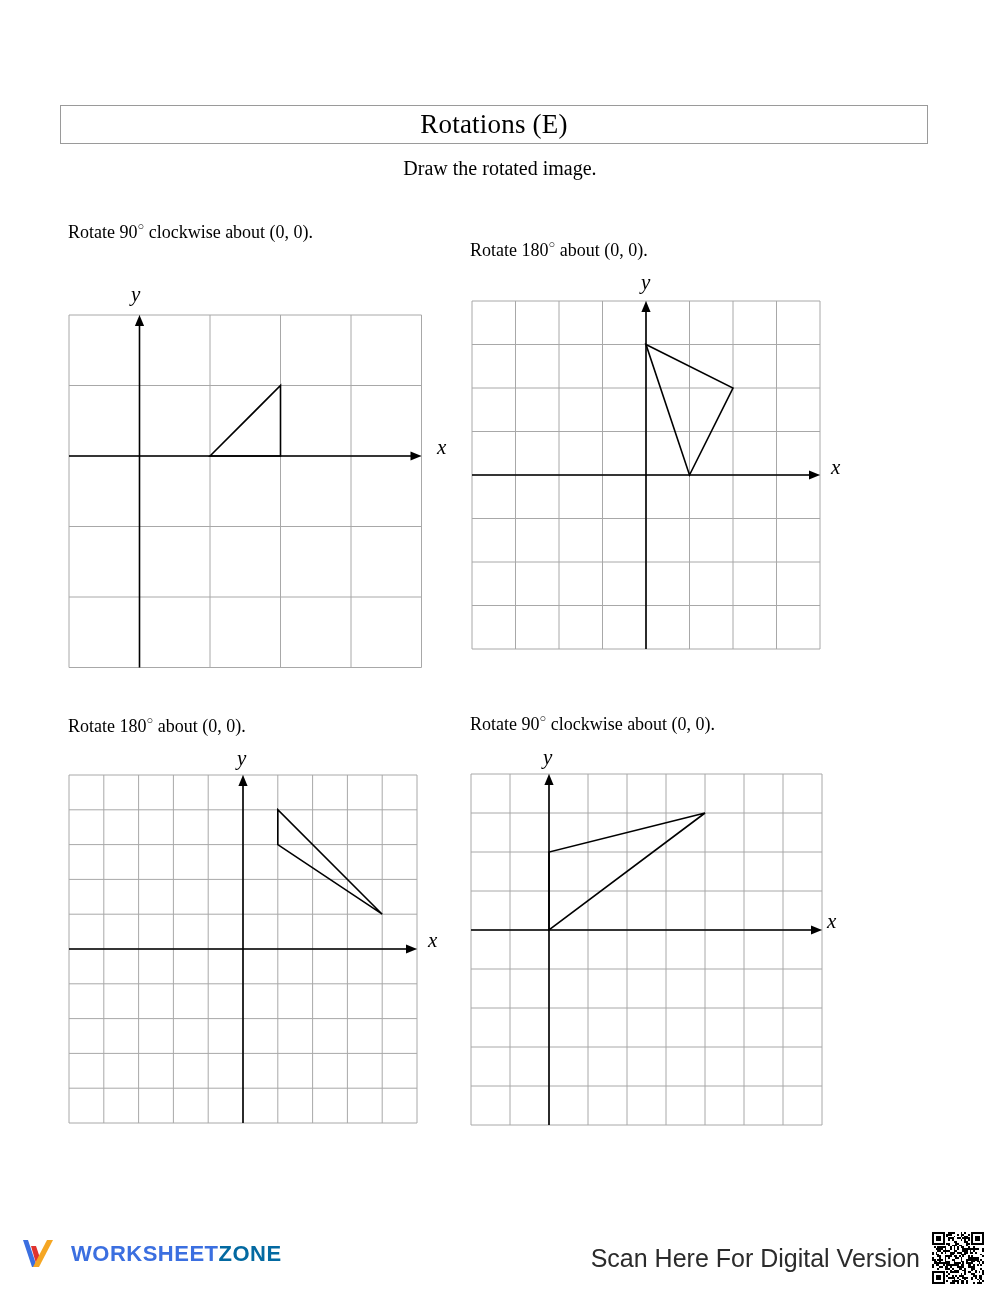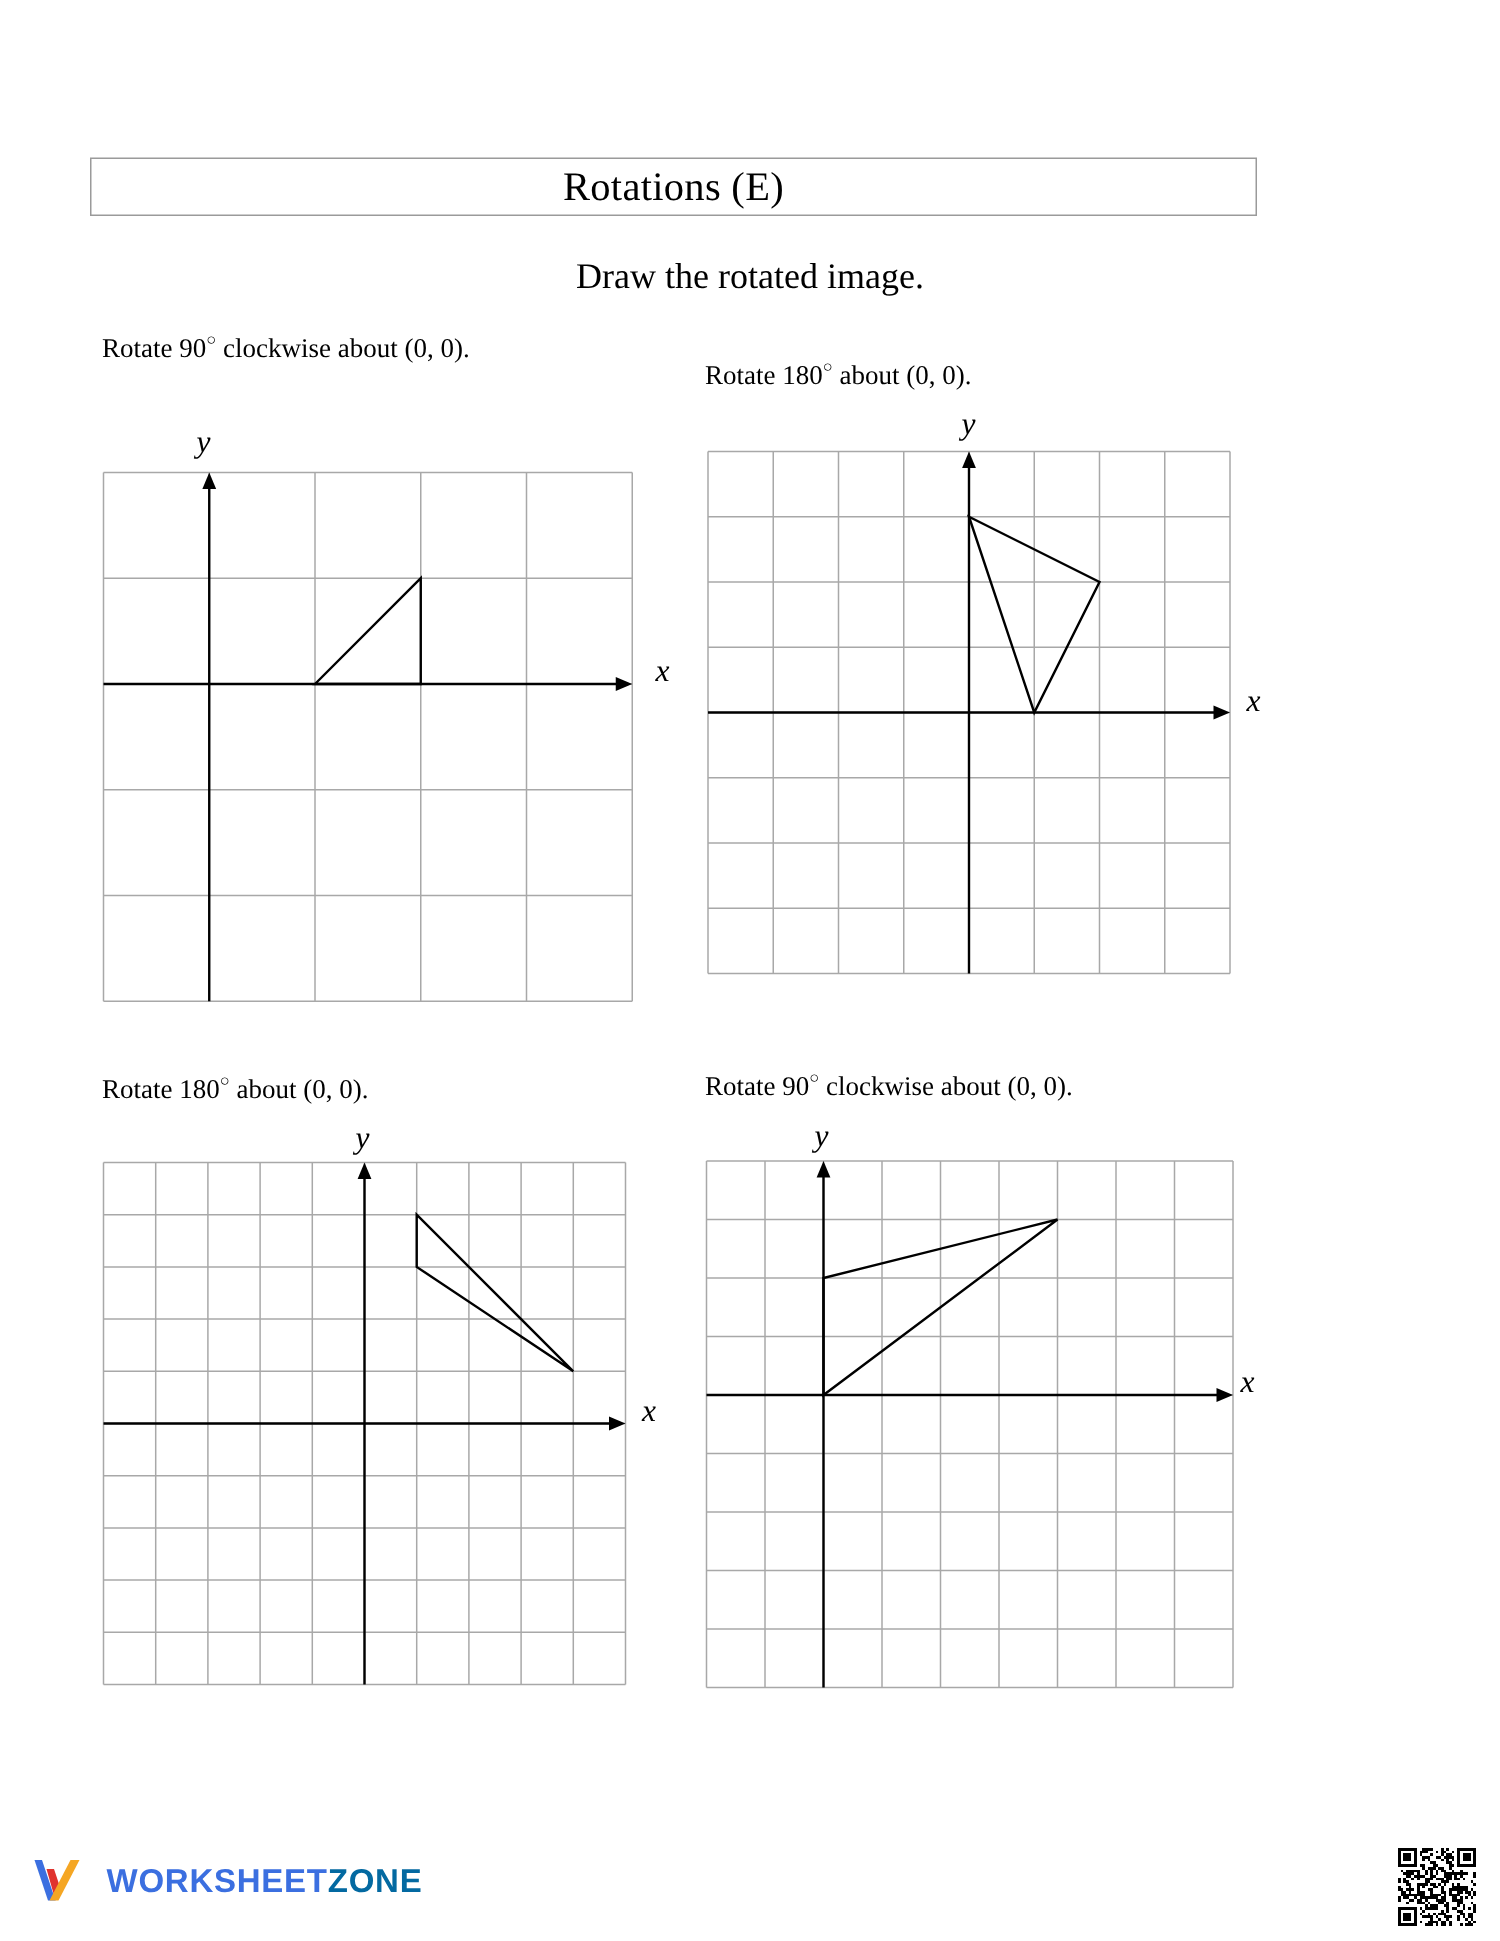--- a/index.html
+++ b/index.html
@@ -14,42 +14,41 @@
     font-family: "Liberation Serif", serif;
     color: #000000;
     overflow: hidden;
   }
 
   
   .title-box {
     position: absolute;
     left: 60px;
     top: 105px;
-    width: 778px;
+    width: 868px;
     height: 39px;
     border: 1px solid #9a9a9a;
     box-sizing: border-box;
     display: flex;
     align-items: center;
     justify-content: center;
   }
   .title-text {
     font-size: 27px;
     font-family: "Liberation Serif", serif;
     letter-spacing: 0.2px;
   }
   .subtitle {
     position: absolute;
     left: 0;
     top: 157px;
     width: 1000px;
     text-align: center;
-    font-size: 24px;
-    font-family: "Liberation Serif", serif;
-    margin-top: 15px;
+    font-size: 20px;
+    font-family: "Liberation Serif", serif;
   }
 
   
   .problem {
     position: absolute;
   }
   .prompt {
     position: absolute;
     font-size: 18px;
     white-space: nowrap;
@@ -278,20 +277,21 @@
   <div class="logo-block">
     <svg class="logo-mark" viewBox="0 0 42 36">
       <path d="M3 4 L12 31 L17 31 L8 4 Z" fill="#3b6fe0"></path>
       <path d="M11 10 L17 31 L21 25 L16 10 Z" fill="#e0332e"></path>
       <path d="M13 31 L27 4 L33 4 L19 31 Z" fill="#f5a623"></path>
     </svg>
     <div class="logo-text"><span class="w1">WORKSHEET</span><span class="w2">ZONE</span></div>
   </div>
 
   <div class="scan-block">
+    <div class="scan-text">Scan Here For Digital Version</div>
     <svg class="qr" viewBox="0 0 29 29" shape-rendering="crispEdges">
       <rect width="29" height="29" fill="#ffffff"></rect>
       <g id="qr-cells" fill="#000000">
           <path d="M0 0h1v1h-1zM1 0h1v1h-1zM2 0h1v1h-1zM3 0h1v1h-1zM4 0h1v1h-1zM5 0h1v1h-1zM6 0h1v1h-1zM9 0h1v1h-1zM10 0h1v1h-1zM11 0h1v1h-1zM12 0h1v1h-1zM16 0h1v1h-1zM18 0h1v1h-1zM22 0h1v1h-1zM23 0h1v1h-1zM24 0h1v1h-1zM25 0h1v1h-1zM26 0h1v1h-1zM27 0h1v1h-1zM28 0h1v1h-1zM0 1h1v1h-1zM6 1h1v1h-1zM8 1h1v1h-1zM9 1h1v1h-1zM10 1h1v1h-1zM14 1h1v1h-1zM16 1h1v1h-1zM17 1h1v1h-1zM20 1h1v1h-1zM22 1h1v1h-1zM28 1h1v1h-1zM0 2h1v1h-1zM2 2h1v1h-1zM3 2h1v1h-1zM4 2h1v1h-1zM6 2h1v1h-1zM8 2h1v1h-1zM12 2h1v1h-1zM16 2h1v1h-1zM18 2h1v1h-1zM19 2h1v1h-1zM22 2h1v1h-1zM24 2h1v1h-1zM25 2h1v1h-1zM26 2h1v1h-1zM28 2h1v1h-1zM0 3h1v1h-1zM2 3h1v1h-1zM3 3h1v1h-1zM4 3h1v1h-1zM6 3h1v1h-1zM9 3h1v1h-1zM10 3h1v1h-1zM11 3h1v1h-1zM14 3h1v1h-1zM15 3h1v1h-1zM17 3h1v1h-1zM18 3h1v1h-1zM19 3h1v1h-1zM20 3h1v1h-1zM22 3h1v1h-1zM24 3h1v1h-1zM25 3h1v1h-1zM26 3h1v1h-1zM28 3h1v1h-1zM0 4h1v1h-1zM2 4h1v1h-1zM3 4h1v1h-1zM4 4h1v1h-1zM6 4h1v1h-1zM9 4h1v1h-1zM11 4h1v1h-1zM16 4h1v1h-1zM18 4h1v1h-1zM20 4h1v1h-1zM22 4h1v1h-1zM24 4h1v1h-1zM25 4h1v1h-1zM26 4h1v1h-1zM28 4h1v1h-1zM0 5h1v1h-1zM6 5h1v1h-1zM12 5h1v1h-1zM13 5h1v1h-1zM18 5h1v1h-1zM19 5h1v1h-1zM22 5h1v1h-1zM28 5h1v1h-1zM0 6h1v1h-1zM1 6h1v1h-1zM2 6h1v1h-1zM3 6h1v1h-1zM4 6h1v1h-1zM5 6h1v1h-1zM6 6h1v1h-1zM8 6h1v1h-1zM9 6h1v1h-1zM13 6h1v1h-1zM14 6h1v1h-1zM19 6h1v1h-1zM20 6h1v1h-1zM22 6h1v1h-1zM23 6h1v1h-1zM24 6h1v1h-1zM25 6h1v1h-1zM26 6h1v1h-1zM27 6h1v1h-1zM28 6h1v1h-1zM9 7h1v1h-1zM11 7h1v1h-1zM12 7h1v1h-1zM13 7h1v1h-1zM15 7h1v1h-1zM16 7h1v1h-1zM19 7h1v1h-1zM1 8h1v1h-1zM3 8h1v1h-1zM4 8h1v1h-1zM5 8h1v1h-1zM6 8h1v1h-1zM7 8h1v1h-1zM10 8h1v1h-1zM12 8h1v1h-1zM14 8h1v1h-1zM16 8h1v1h-1zM17 8h1v1h-1zM20 8h1v1h-1zM23 8h1v1h-1zM2 9h1v1h-1zM3 9h1v1h-1zM4 9h1v1h-1zM5 9h1v1h-1zM7 9h1v1h-1zM10 9h1v1h-1zM12 9h1v1h-1zM14 9h1v1h-1zM17 9h1v1h-1zM18 9h1v1h-1zM19 9h1v1h-1zM20 9h1v1h-1zM21 9h1v1h-1zM22 9h1v1h-1zM23 9h1v1h-1zM24 9h1v1h-1zM25 9h1v1h-1zM28 9h1v1h-1zM3 10h1v1h-1zM4 10h1v1h-1zM6 10h1v1h-1zM7 10h1v1h-1zM8 10h1v1h-1zM9 10h1v1h-1zM12 10h1v1h-1zM13 10h1v1h-1zM17 10h1v1h-1zM18 10h1v1h-1zM19 10h1v1h-1zM21 10h1v1h-1zM23 10h1v1h-1zM28 10h1v1h-1zM0 11h1v1h-1zM2 11h1v1h-1zM5 11h1v1h-1zM7 11h1v1h-1zM10 11h1v1h-1zM11 11h1v1h-1zM12 11h1v1h-1zM14 11h1v1h-1zM15 11h1v1h-1zM16 11h1v1h-1zM18 11h1v1h-1zM19 11h1v1h-1zM21 11h1v1h-1zM22 11h1v1h-1zM24 11h1v1h-1zM0 12h1v1h-1zM2 12h1v1h-1zM3 12h1v1h-1zM10 12h1v1h-1zM11 12h1v1h-1zM16 12h1v1h-1zM17 12h1v1h-1zM18 12h1v1h-1zM27 12h1v1h-1zM3 13h1v1h-1zM4 13h1v1h-1zM7 13h1v1h-1zM8 13h1v1h-1zM9 13h1v1h-1zM10 13h1v1h-1zM12 13h1v1h-1zM13 13h1v1h-1zM15 13h1v1h-1zM17 13h1v1h-1zM20 13h1v1h-1zM22 13h1v1h-1zM28 13h1v1h-1zM0 14h1v1h-1zM4 14h1v1h-1zM7 14h1v1h-1zM9 14h1v1h-1zM13 14h1v1h-1zM14 14h1v1h-1zM16 14h1v1h-1zM20 14h1v1h-1zM21 14h1v1h-1zM22 14h1v1h-1zM23 14h1v1h-1zM24 14h1v1h-1zM25 14h1v1h-1zM0 15h1v1h-1zM1 15h1v1h-1zM3 15h1v1h-1zM4 15h1v1h-1zM5 15h1v1h-1zM7 15h1v1h-1zM11 15h1v1h-1zM12 15h1v1h-1zM16 15h1v1h-1zM19 15h1v1h-1zM20 15h1v1h-1zM21 15h1v1h-1zM22 15h1v1h-1zM23 15h1v1h-1zM24 15h1v1h-1zM25 15h1v1h-1zM27 15h1v1h-1zM1 16h1v1h-1zM2 16h1v1h-1zM4 16h1v1h-1zM7 16h1v1h-1zM8 16h1v1h-1zM9 16h1v1h-1zM12 16h1v1h-1zM16 16h1v1h-1zM17 16h1v1h-1zM19 16h1v1h-1zM22 16h1v1h-1zM23 16h1v1h-1zM25 16h1v1h-1zM26 16h1v1h-1zM28 16h1v1h-1zM1 17h1v1h-1zM2 17h1v1h-1zM3 17h1v1h-1zM4 17h1v1h-1zM5 17h1v1h-1zM6 17h1v1h-1zM7 17h1v1h-1zM8 17h1v1h-1zM9 17h1v1h-1zM12 17h1v1h-1zM13 17h1v1h-1zM14 17h1v1h-1zM15 17h1v1h-1zM17 17h1v1h-1zM19 17h1v1h-1zM20 17h1v1h-1zM21 17h1v1h-1zM22 17h1v1h-1zM26 17h1v1h-1zM28 17h1v1h-1zM0 18h1v1h-1zM2 18h1v1h-1zM3 18h1v1h-1zM6 18h1v1h-1zM8 18h1v1h-1zM9 18h1v1h-1zM10 18h1v1h-1zM11 18h1v1h-1zM12 18h1v1h-1zM13 18h1v1h-1zM14 18h1v1h-1zM16 18h1v1h-1zM17 18h1v1h-1zM20 18h1v1h-1zM21 18h1v1h-1zM23 18h1v1h-1zM25 18h1v1h-1zM27 18h1v1h-1zM0 19h1v1h-1zM4 19h1v1h-1zM5 19h1v1h-1zM7 19h1v1h-1zM8 19h1v1h-1zM10 19h1v1h-1zM14 19h1v1h-1zM15 19h1v1h-1zM16 19h1v1h-1zM17 19h1v1h-1zM20 19h1v1h-1zM21 19h1v1h-1zM22 19h1v1h-1zM23 19h1v1h-1zM3 20h1v1h-1zM7 20h1v1h-1zM8 20h1v1h-1zM9 20h1v1h-1zM11 20h1v1h-1zM15 20h1v1h-1zM16 20h1v1h-1zM18 20h1v1h-1zM22 20h1v1h-1zM23 20h1v1h-1zM27 20h1v1h-1zM10 21h1v1h-1zM12 21h1v1h-1zM13 21h1v1h-1zM14 21h1v1h-1zM17 21h1v1h-1zM18 21h1v1h-1zM22 21h1v1h-1zM24 21h1v1h-1zM28 21h1v1h-1zM0 22h1v1h-1zM1 22h1v1h-1zM2 22h1v1h-1zM3 22h1v1h-1zM4 22h1v1h-1zM5 22h1v1h-1zM6 22h1v1h-1zM8 22h1v1h-1zM10 22h1v1h-1zM11 22h1v1h-1zM12 22h1v1h-1zM13 22h1v1h-1zM14 22h1v1h-1zM18 22h1v1h-1zM20 22h1v1h-1zM21 22h1v1h-1zM24 22h1v1h-1zM26 22h1v1h-1zM28 22h1v1h-1zM0 23h1v1h-1zM6 23h1v1h-1zM9 23h1v1h-1zM16 23h1v1h-1zM18 23h1v1h-1zM22 23h1v1h-1zM23 23h1v1h-1zM28 23h1v1h-1zM0 24h1v1h-1zM2 24h1v1h-1zM3 24h1v1h-1zM4 24h1v1h-1zM6 24h1v1h-1zM8 24h1v1h-1zM11 24h1v1h-1zM13 24h1v1h-1zM15 24h1v1h-1zM16 24h1v1h-1zM17 24h1v1h-1zM23 24h1v1h-1zM24 24h1v1h-1zM26 24h1v1h-1zM27 24h1v1h-1zM0 25h1v1h-1zM2 25h1v1h-1zM3 25h1v1h-1zM4 25h1v1h-1zM6 25h1v1h-1zM9 25h1v1h-1zM10 25h1v1h-1zM11 25h1v1h-1zM12 25h1v1h-1zM14 25h1v1h-1zM17 25h1v1h-1zM18 25h1v1h-1zM19 25h1v1h-1zM22 25h1v1h-1zM24 25h1v1h-1zM26 25h1v1h-1zM27 25h1v1h-1zM0 26h1v1h-1zM2 26h1v1h-1zM3 26h1v1h-1zM4 26h1v1h-1zM6 26h1v1h-1zM12 26h1v1h-1zM15 26h1v1h-1zM18 26h1v1h-1zM22 26h1v1h-1zM25 26h1v1h-1zM27 26h1v1h-1zM0 27h1v1h-1zM6 27h1v1h-1zM8 27h1v1h-1zM11 27h1v1h-1zM12 27h1v1h-1zM13 27h1v1h-1zM14 27h1v1h-1zM16 27h1v1h-1zM17 27h1v1h-1zM19 27h1v1h-1zM26 27h1v1h-1zM28 27h1v1h-1zM0 28h1v1h-1zM1 28h1v1h-1zM2 28h1v1h-1zM3 28h1v1h-1zM4 28h1v1h-1zM5 28h1v1h-1zM6 28h1v1h-1zM10 28h1v1h-1zM11 28h1v1h-1zM12 28h1v1h-1zM14 28h1v1h-1zM16 28h1v1h-1zM17 28h1v1h-1zM19 28h1v1h-1zM23 28h1v1h-1zM25 28h1v1h-1zM26 28h1v1h-1zM27 28h1v1h-1z" fill="#000000"></path>
         </g>
     </svg>
   </div>
 </div>
 
 </body></html>

